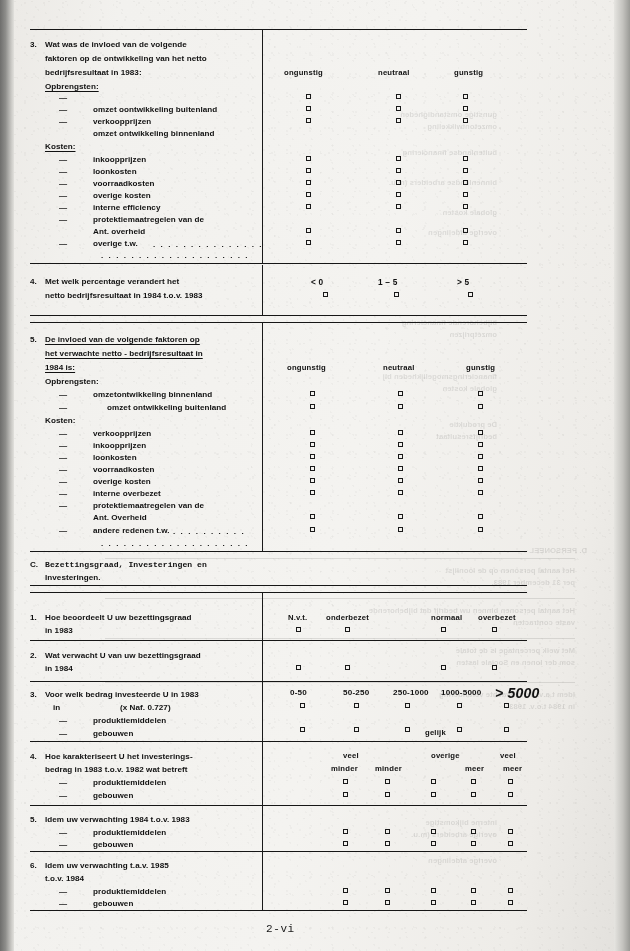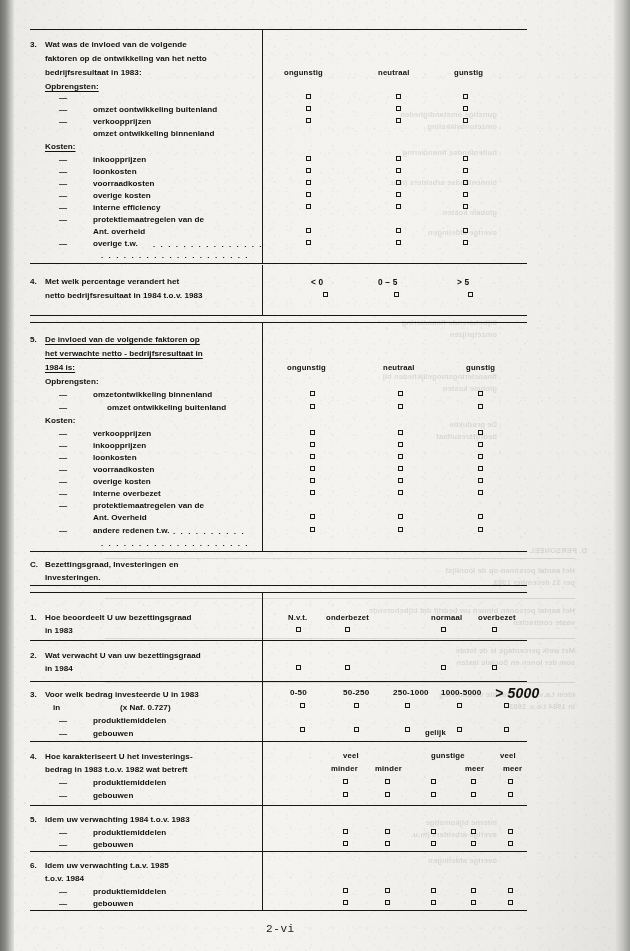--- a/index.html
+++ b/index.html
@@ -222,21 +222,21 @@
     <div class="cb" style="left:450px; top:228px;"></div>
     <div class="cb" style="left:293px; top:240px;"></div>
     <div class="cb" style="left:383px; top:240px;"></div>
     <div class="cb" style="left:450px; top:240px;"></div>
 
     <div class="qnum" style="left:17px; top:277px;">4.</div>
     <div class="ln" style="left:32px; top:277px;">Met welk percentage verandert het</div>
     <div class="ln" style="left:32px; top:291px;">netto bedrijfsresultaat in 1984 t.o.v. 1983</div>
 
     <div class="hdr" style="left:298px; top:277px; font-size:8.3px;">&lt; 0</div>
-    <div class="hdr" style="left:365px; top:277px; font-size:8.3px;">0 – 5</div>
+    <div class="hdr" style="left:365px; top:277px; font-size:8.3px;">1 – 5</div>
     <div class="hdr" style="left:444px; top:277px; font-size:8.3px;">&gt; 5</div>
 
     <div class="cb" style="left:310px; top:292px;"></div>
     <div class="cb" style="left:381px; top:292px;"></div>
     <div class="cb" style="left:455px; top:292px;"></div>
 
     <div class="qnum" style="left:17px; top:335px;">5.</div>
     <div class="ln u" style="left:32px; top:335px;">De invloed van de volgende faktoren op</div>
     <div class="ln u" style="left:32px; top:349px;">het verwachte netto - bedrijfsresultaat in</div>
     <div class="ln u" style="left:32px; top:363px;">1984 is:</div>
@@ -299,21 +299,21 @@
     <div class="cb" style="left:385px; top:490px;"></div>
     <div class="cb" style="left:465px; top:490px;"></div>
     <div class="cb" style="left:297px; top:514px;"></div>
     <div class="cb" style="left:385px; top:514px;"></div>
     <div class="cb" style="left:465px; top:514px;"></div>
     <div class="cb" style="left:297px; top:527px;"></div>
     <div class="cb" style="left:385px; top:527px;"></div>
     <div class="cb" style="left:465px; top:527px;"></div>
 
     <div class="qnum" style="left:17px; top:560px;">C.</div>
-    <div class="ln" style="left:32px; top:560px;">Bezettingsgraad, Investeringen en</div>
+    <div class="ln" style="left:32px; top:560px;font-family:Liberation Mono, monospace;">Bezettingsgraad, Investeringen en</div>
     <div class="ln" style="left:32px; top:573px;">Investeringen.</div>
 
     <div class="qnum" style="left:17px; top:613px;">1.</div>
     <div class="ln" style="left:32px; top:613px;">Hoe beoordeelt U uw bezettingsgraad</div>
     <div class="ln" style="left:32px; top:626px;">in 1983</div>
 
     <div class="hdr" style="left:275px; top:613px;">N.v.t.</div>
     <div class="hdr" style="left:313px; top:613px;">onderbezet</div>
     <div class="hdr" style="left:418px; top:613px;">normaal</div>
     <div class="hdr" style="left:465px; top:613px;">overbezet</div>
@@ -360,21 +360,21 @@
 
     <div class="qnum" style="left:17px; top:752px;">4.</div>
     <div class="ln" style="left:32px; top:752px;">Hoe karakteriseert U het investerings-</div>
     <div class="ln" style="left:32px; top:765px;">bedrag in 1983 t.o.v. 1982 wat betreft</div>
     <div class="dash" style="left:46px; top:778px;">—</div>
     <div class="ln" style="left:80px; top:778px;">produktiemiddelen</div>
     <div class="dash" style="left:46px; top:791px;">—</div>
     <div class="ln" style="left:80px; top:791px;">gebouwen</div>
 
     <div class="hdr" style="left:330px; top:751px;">veel</div>
-    <div class="hdr" style="left:418px; top:751px;">gunstige</div>
+    <div class="hdr" style="left:418px; top:751px;">overige</div>
     <div class="hdr" style="left:487px; top:751px;">veel</div>
     <div class="hdr" style="left:318px; top:764px;">minder</div>
     <div class="hdr" style="left:362px; top:764px;">minder</div>
     <div class="hdr" style="left:412px; top:728px;">gelijk</div>
     <div class="hdr" style="left:452px; top:764px;">meer</div>
     <div class="hdr" style="left:490px; top:764px;">meer</div>
 
     <div class="cb" style="left:330px; top:779px;"></div>
     <div class="cb" style="left:372px; top:779px;"></div>
     <div class="cb" style="left:418px; top:779px;"></div>

